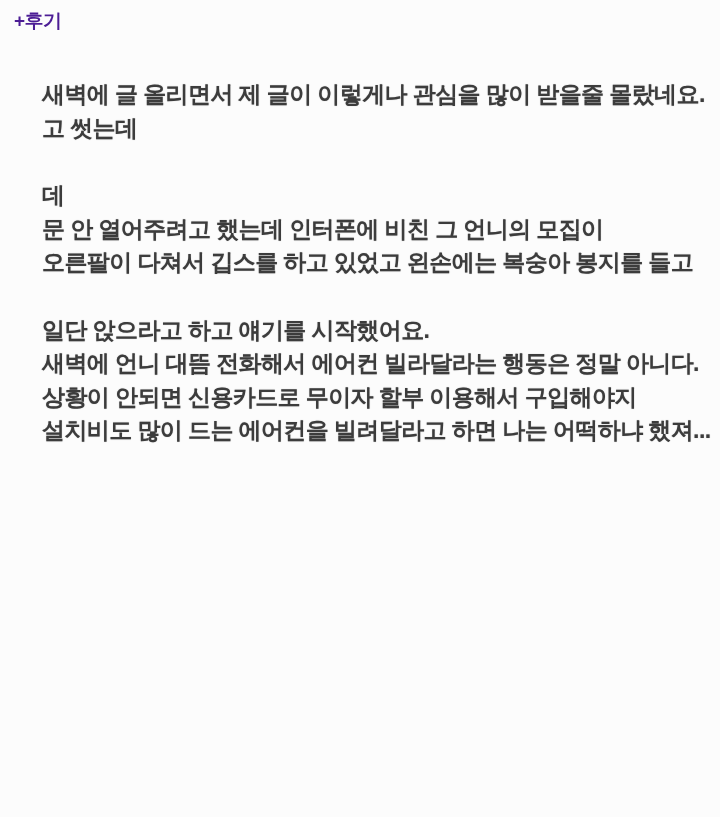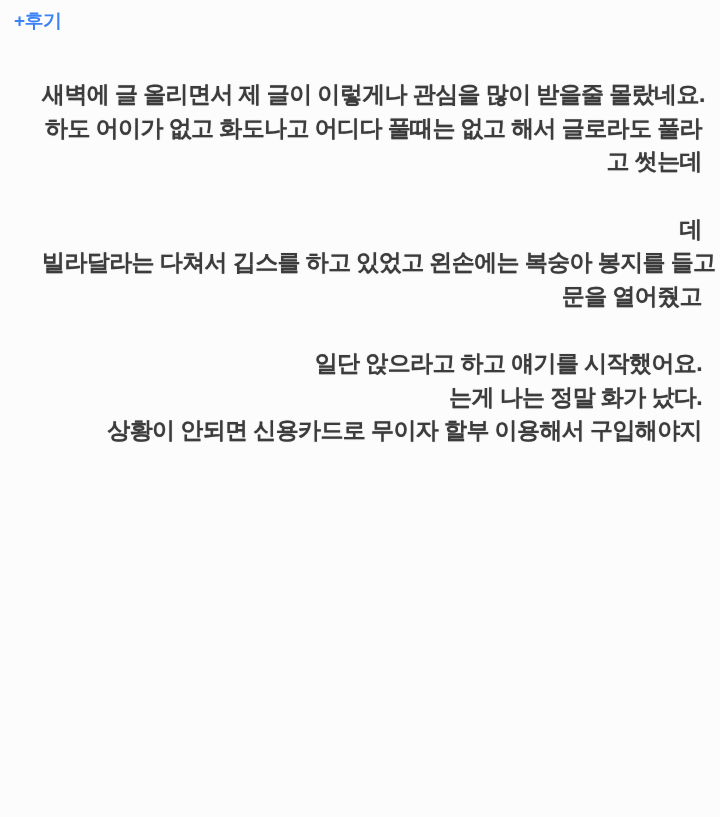--- a/index.html
+++ b/index.html
@@ -13,21 +13,21 @@
     font-family: "Liberation Sans", "DejaVu Sans", sans-serif;
     overflow: hidden;
     position: relative;
   }
   .hugi-link {
     position: absolute;
     left: 14px;
     top: 8px;
     font-size: 19px;
     font-weight: 700;
-    color: #3b82f6;
+    color: #4c1d95;
     text-decoration: none;
     letter-spacing: -0.5px;
     cursor: pointer;
   }
   .content {
     position: absolute;
     left: 42px;
     top: 78px;
     right: 18px;
     color: #3c3c3c;
@@ -35,41 +35,40 @@
     line-height: 33.5px;
     font-weight: 700;
     letter-spacing: -0.6px;
     text-shadow: 0 0 1px rgba(70,70,70,0.45);
   }
   .paragraph {
     margin: 0 0 34px 0;
   }
   .line {
     white-space: nowrap;
-    text-align: right;
   }
 </style>
 </head>
 <body>
 
 <a class="hugi-link">+후기</a>
 
 <div class="content">
 
   <div class="paragraph">
     <div class="line">새벽에 글 올리면서 제 글이 이렇게나 관심을 많이 받을줄 몰랐네요.</div>
-    <div class="line">하도 어이가 없고 화도나고 어디다 풀때는 없고 해서 글로라도 풀라</div>
     <div class="line">고 썻는데</div>
   </div>
 
   <div class="paragraph">
     <div class="line">데</div>
-    <div class="line">빌라달라는 다쳐서 깁스를 하고 있었고 왼손에는 복숭아 봉지를 들고</div>
-    <div class="line">문을 열어줬고</div>
+    <div class="line">문 안 열어주려고 했는데 인터폰에 비친 그 언니의 모집이</div>
+    <div class="line">오른팔이 다쳐서 깁스를 하고 있었고 왼손에는 복숭아 봉지를 들고</div>
   </div>
 
   <div class="paragraph">
     <div class="line">일단 앉으라고 하고 얘기를 시작했어요.</div>
-    <div class="line">는게 나는 정말 화가 났다.</div>
+    <div class="line">새벽에 언니 대뜸 전화해서 에어컨 빌라달라는 행동은 정말 아니다.</div>
     <div class="line">상황이 안되면 신용카드로 무이자 할부 이용해서 구입해야지</div>
+    <div class="line">설치비도 많이 드는 에어컨을 빌려달라고 하면 나는 어떡하냐 했져...</div>
   </div>
 
 </div>
 
 </body></html>

